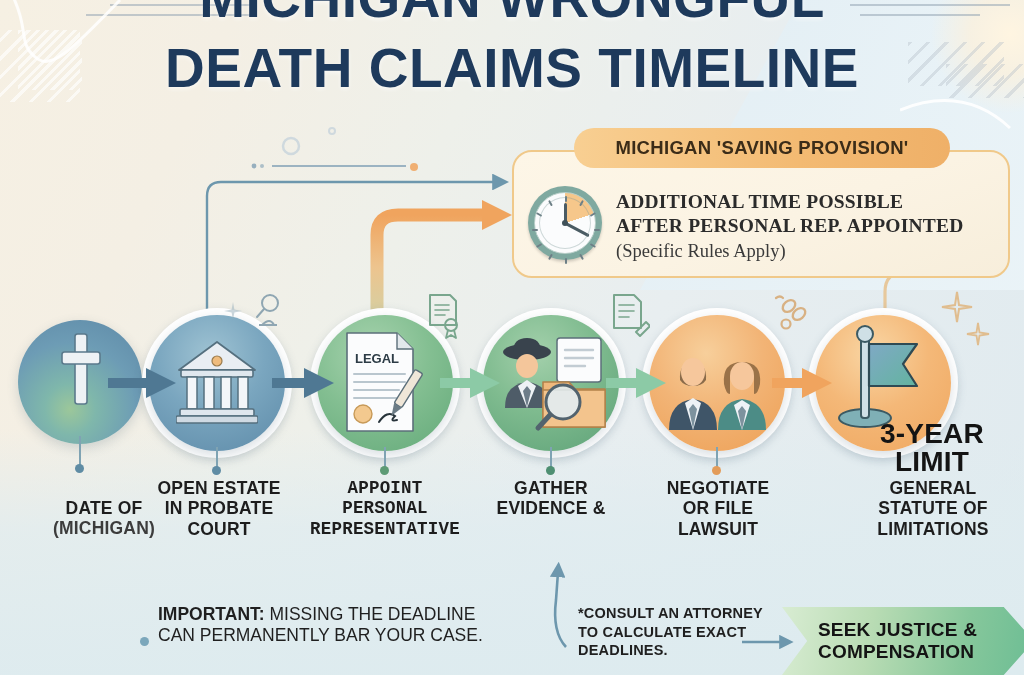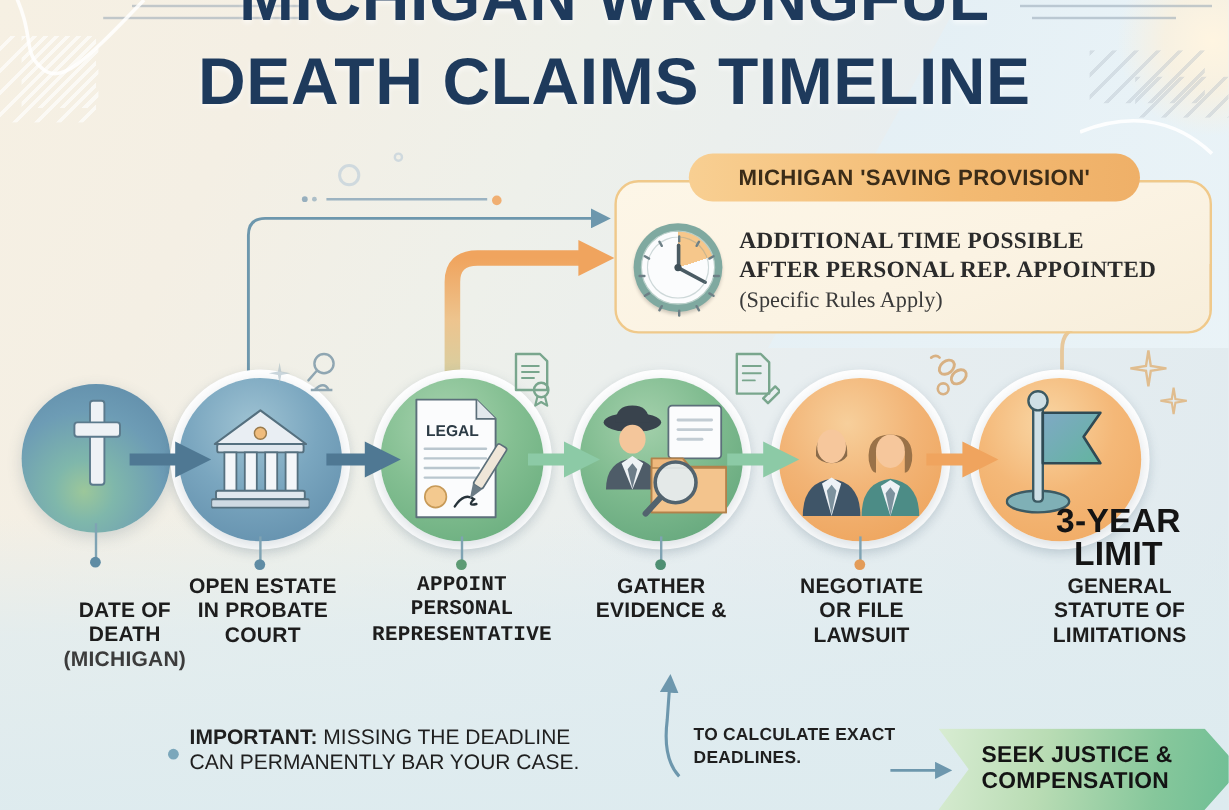--- a/index.html
+++ b/index.html
@@ -117,21 +117,21 @@
     font-size:17.5px; line-height:1.16; letter-spacing:.2px;
   }
   .label .paren { font-weight:bold; color:#3c3c3c; }
   .biglimit {
     position:absolute; text-align:center; font-weight:bold; color:#141414;
     font-size:28px; line-height:1.0; letter-spacing:.2px;
   }
 
   
   .notes { position:absolute; left:140px; top:604px; z-index:6; }
-  .note-row { display:flex; align-items:center; gap:9px; margin-bottom:3px; }
+  .note-row { display:flex; align-items:flex-end; gap:9px; margin-bottom:3px; }
   .note-bullet {
     flex:0 0 auto; width:9px; height:9px; border-radius:50%;
     background:#7ba7bb; margin-top:7px;
   }
   .note-text { font-size:17.5px; color:#1f1f1f; line-height:1.2; }
   .note-text b { font-weight:bold; }
 
   .consult {
     position:absolute; left:578px; top:604px; z-index:6;
     font-size:14.5px; font-weight:bold; color:#1f1f1f; line-height:1.28; letter-spacing:.2px;
@@ -274,21 +274,20 @@
       <div style="position:absolute; left:60px; top:330px; width:42px; height:78px;">
         <svg width="42" height="78" viewBox="0 0 42 78">
           <rect x="15" y="4" width="12" height="70" rx="2.5" fill="#eef2f5" stroke="#5b7a8c" stroke-width="1.6"></rect>
           <rect x="2" y="22" width="38" height="12" rx="2.5" fill="#eef2f5" stroke="#5b7a8c" stroke-width="1.6"></rect>
         </svg>
       </div>
       <div class="stem" style="left:79px; top:436px; height:32px;"></div>
       <div class="dot" style="left:75px; top:464px; background:#5f8ca4;"></div>
       <div class="label" style="left:0px; top:498px; width:160px;margin-left:24px;">
         <div>DATE OF</div>
-        <div>DEATH</div>
         <div class="paren">(MICHIGAN)</div>
       </div>
     </div>
 
     <div class="node">
       <div class="halo" style="left:142px; top:308px; width:150px; height:150px;"></div>
       <div class="circle" style="left:149px; top:315px; width:136px; height:136px;
                   background:radial-gradient(circle at 45% 30%, #9fc3d3 0%, #7aa6bf 45%, #5d8aa8 100%);"></div>
       <div style="position:absolute; left:176px; top:338px; width:82px; height:88px;">
         <svg width="82" height="88" viewBox="0 0 82 88">
@@ -497,20 +496,21 @@
     <div class="note-row">
       <div class="note-bullet"></div>
       <div class="note-text">
         <b>IMPORTANT:</b><span> MISSING THE DEADLINE</span>
         <div>CAN PERMANENTLY BAR YOUR CASE.</div>
       </div>
     </div>
   </div>
 
   <div class="consult">
+    <div>*CONSULT AN ATTORNEY</div>
     <div>TO CALCULATE EXACT</div>
     <div>DEADLINES.</div>
   </div>
 
   <div class="banner">
     <div class="bg"></div>
     <div class="txt">
       <div>SEEK JUSTICE &amp;</div>
       <div>COMPENSATION</div>
     </div>

